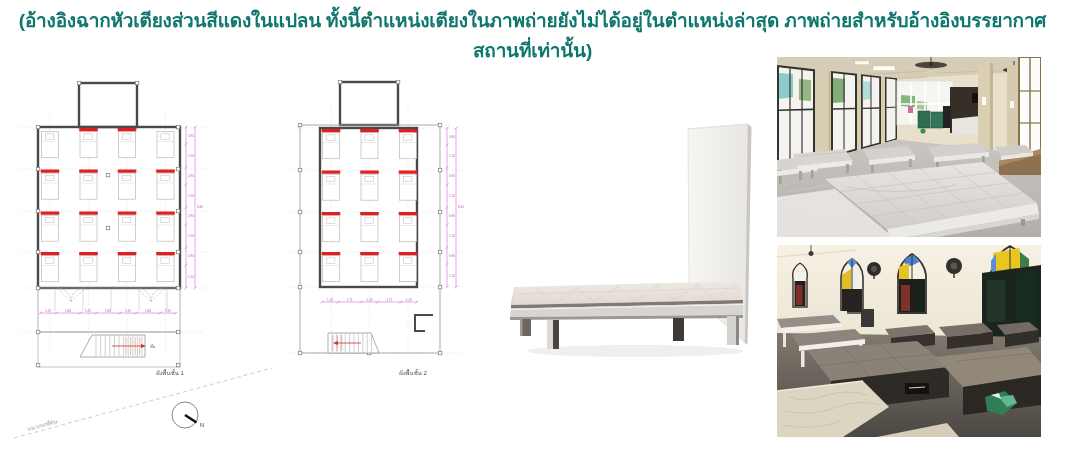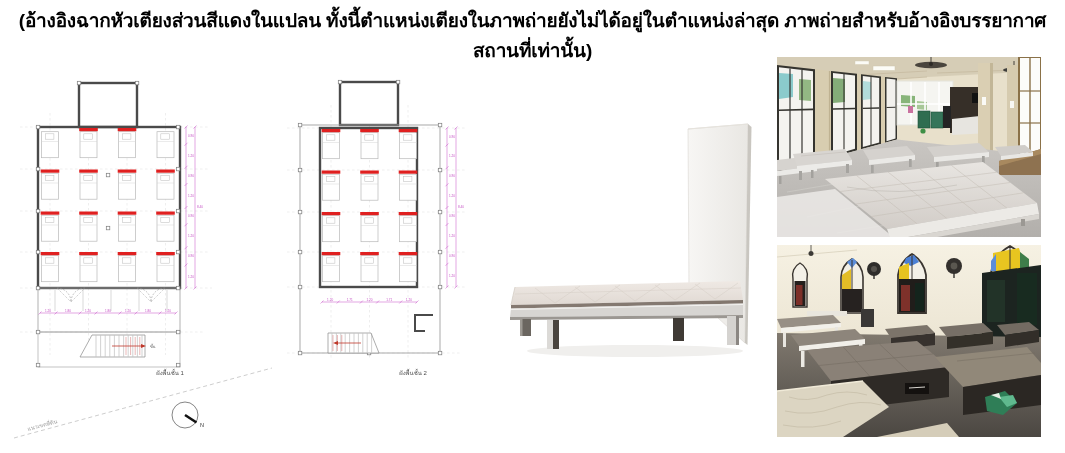--- a/index.html
+++ b/index.html
@@ -1,19 +1,19 @@
 <!DOCTYPE html>
 <html><head>
 <meta charset="utf-8">
 <style>
   html,body{margin:0;padding:0;background:#ffffff;}
   .page{position:relative;width:1065px;height:453px;background:#ffffff;overflow:hidden;
         font-family:"Liberation Sans",sans-serif;}
   .caption{position:absolute;top:5px;left:0;width:1065px;text-align:center;
-           font-size:19px;font-weight:bold;color:#000000;letter-spacing:-0.2px;}
+           font-size:19px;font-weight:bold;color:#0f766e;letter-spacing:-0.2px;}
   .abs{position:absolute;}
   .plan-label{position:absolute;font-size:6px;color:#4a4a4a;text-align:center;width:70px;}
   svg text{font-family:"Liberation Sans",sans-serif;}
 </style>
 </head>
 <body>
 
 <div class="page">
 
   <div class="caption">(อ้างอิงฉากหัวเตียงส่วนสีแดงในแปลน ทั้งนี้ตำแหน่งเตียงในภาพถ่ายยังไม่ได้อยู่ในตำแหน่งล่าสุด ภาพถ่ายสำหรับอ้างอิงบรรยากาศสถานที่เท่านั้น)</div>

